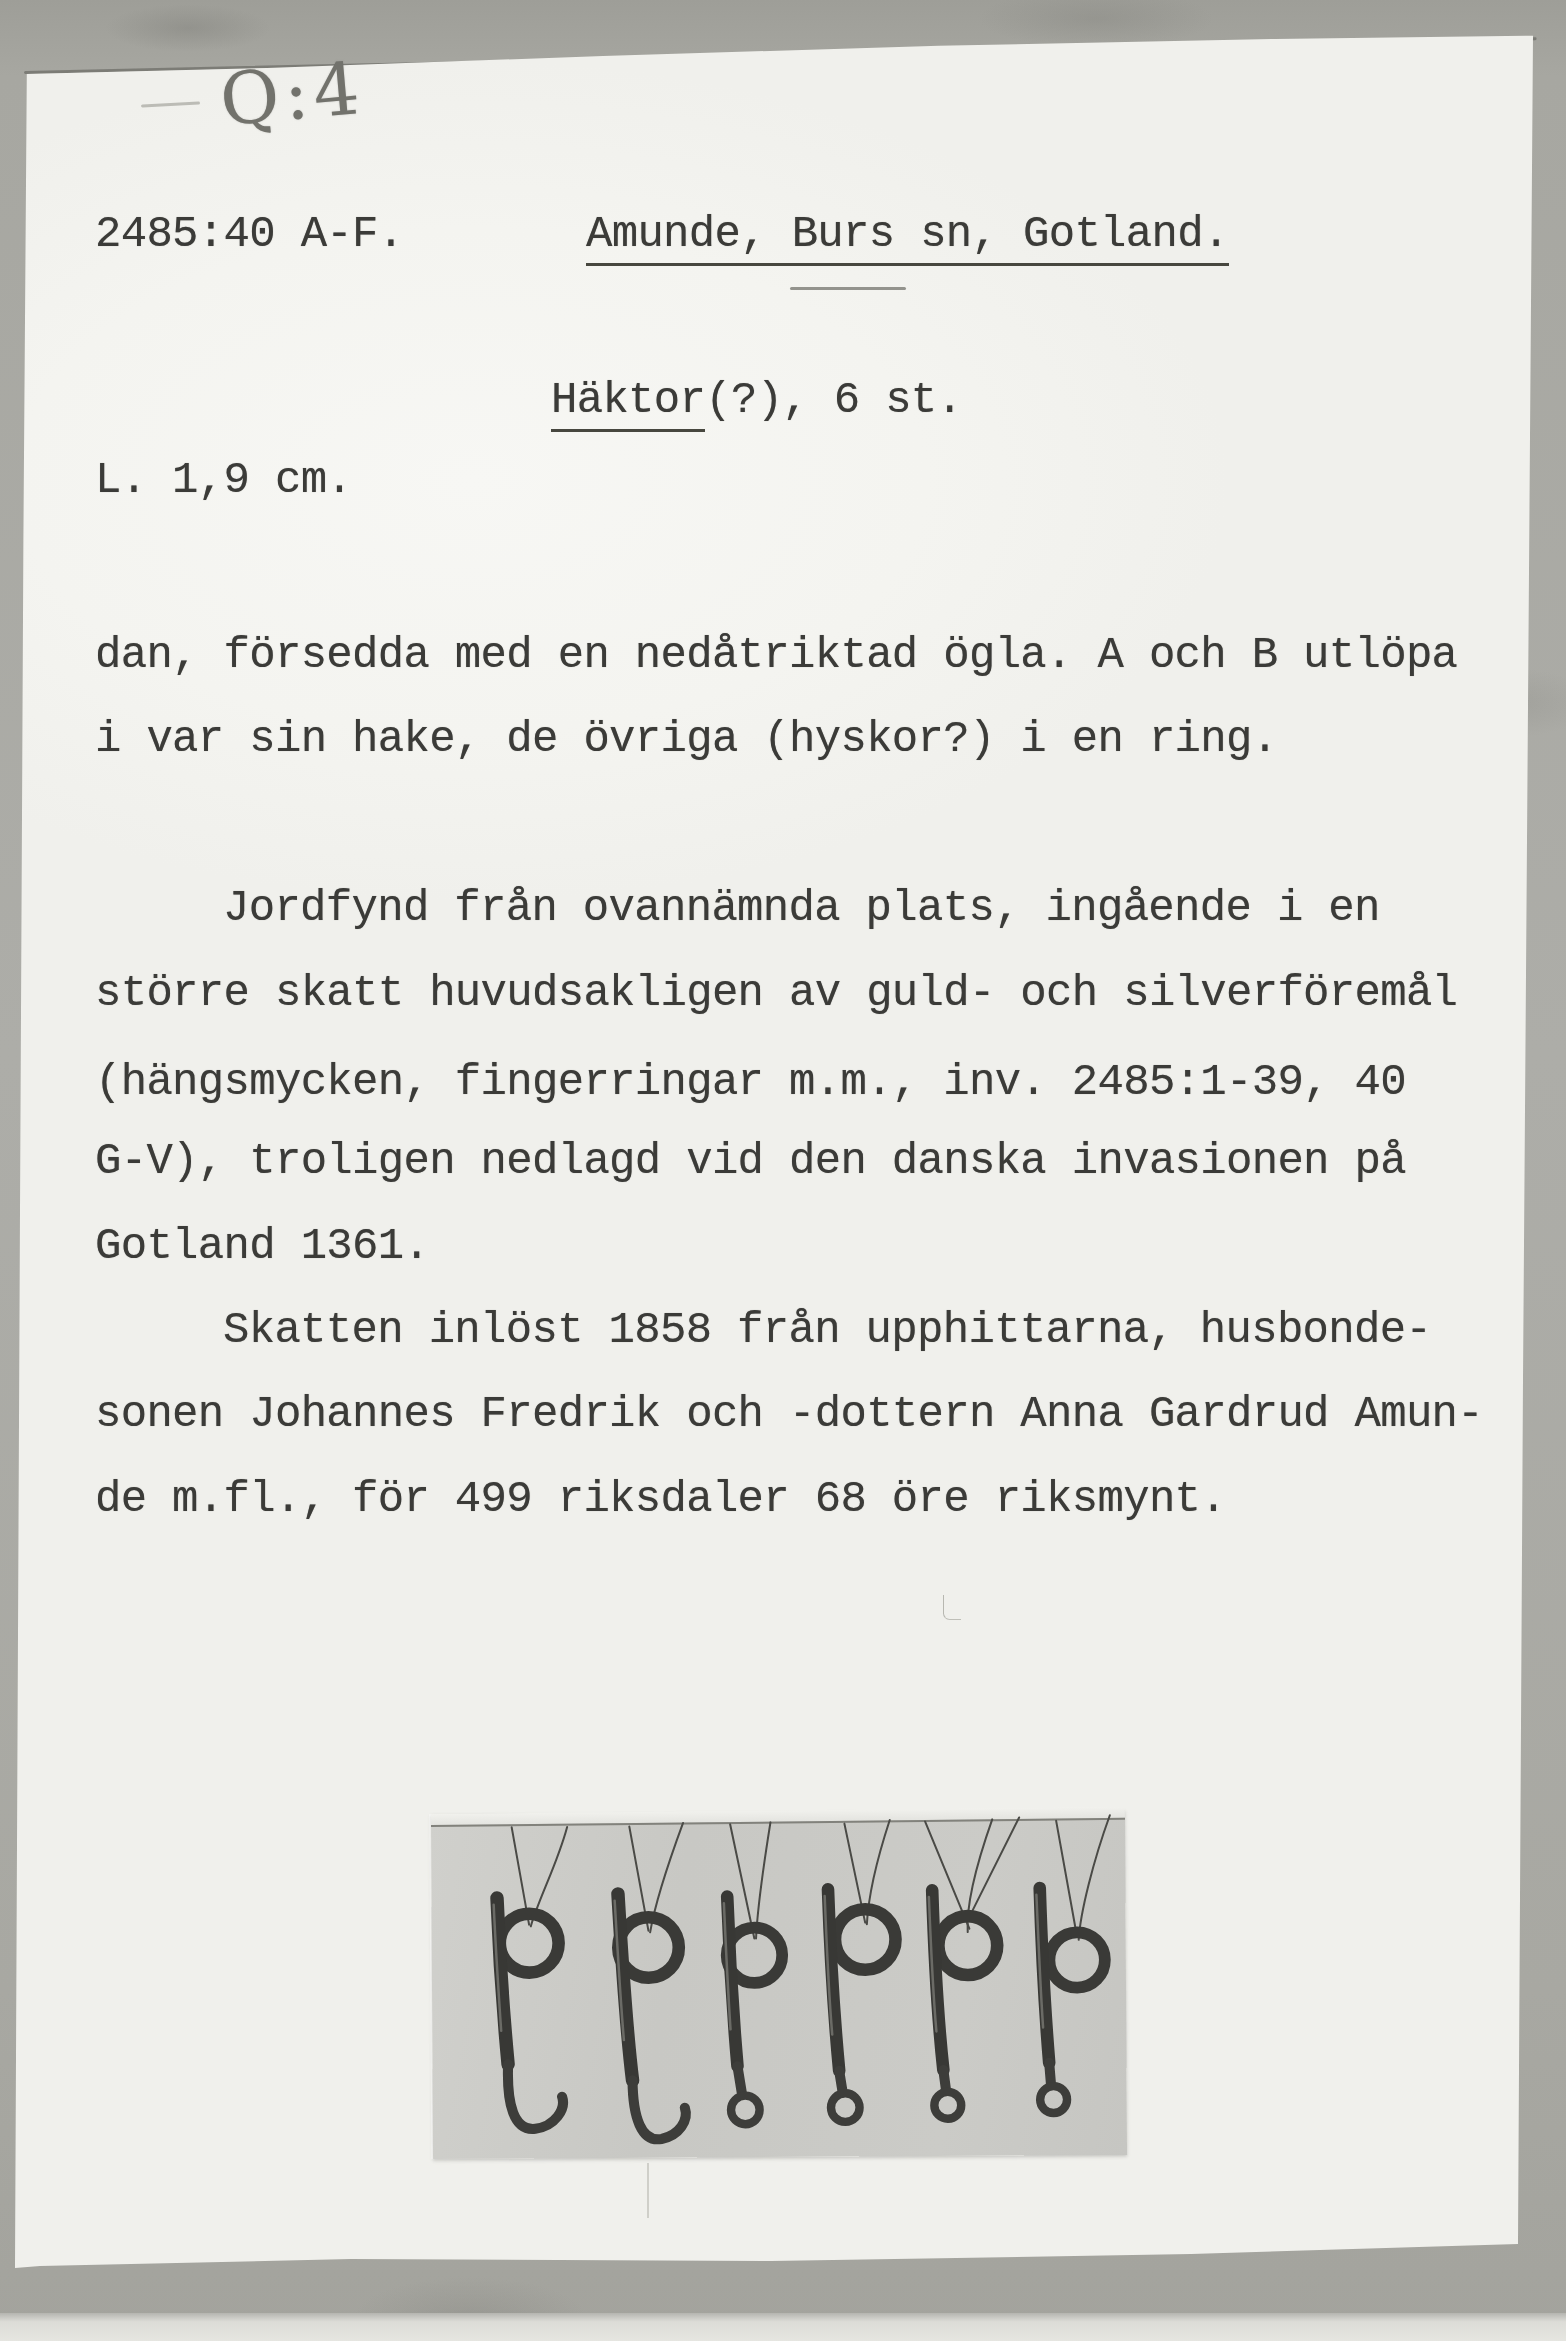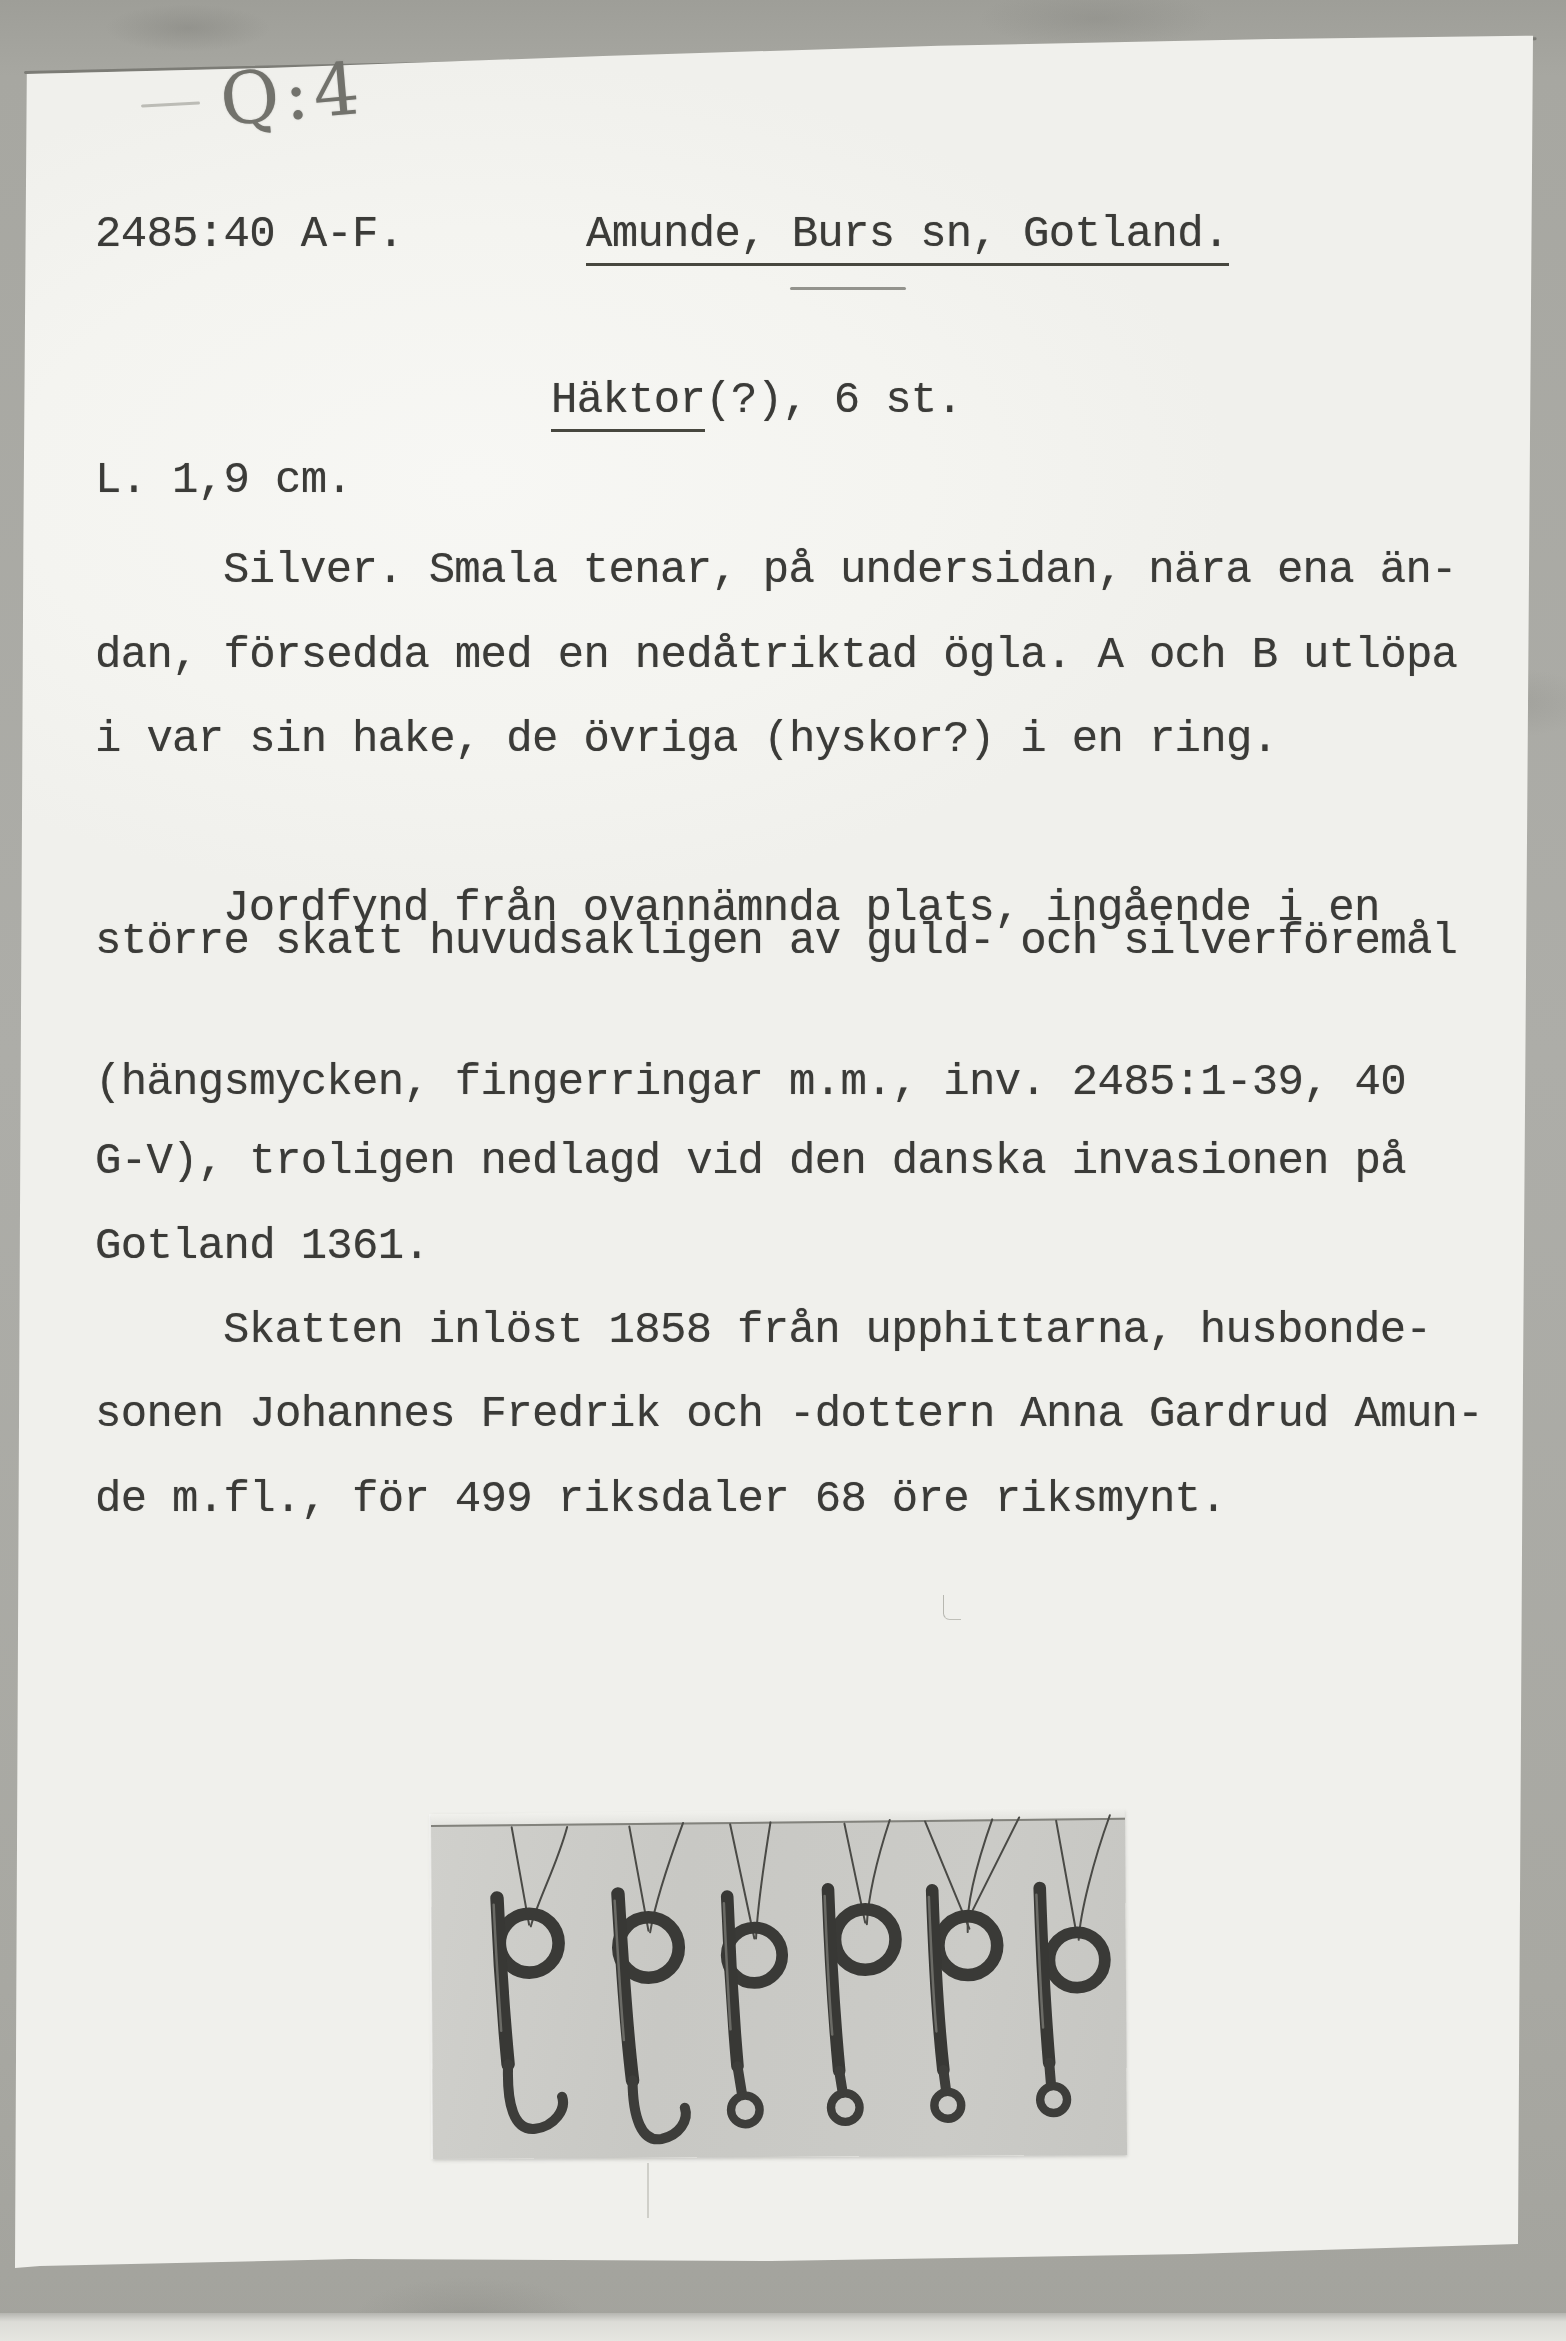--- a/index.html
+++ b/index.html
@@ -106,25 +106,24 @@
   <div class="tw" style="left:95px;top:212px;">2485:40 A-F.</div>
 
   <div class="tw" style="left:586px;top:212px;"><span class="uline">Amunde, Burs sn, Gotland.</span></div>
   <div class="burs-underline"></div>
 
   <div class="tw" style="left:551px;top:378px;"><span class="uline">Häktor</span><span>(?), 6 st.</span></div>
 
   <div class="tw" style="left:95px;top:458px;text-align:center;">L. 1,9 cm.</div>
 
   <div class="typed-body">
-      <div class="tw" style="left: 223px; top: 548px;">Silver. Smala tenar, på undersidan, nära ena än-</div>
       <div class="tw" style="left: 95px; top: 633px;">dan, försedda med en nedåtriktad ögla. A och B utlöpa</div>
       <div class="tw" style="left: 95px; top: 717px;">i var sin hake, de övriga (hyskor?) i en ring.</div>
       <div class="tw" style="left: 223px; top: 886px;">Jordfynd från ovannämnda plats, ingående i en</div>
-      <div class="tw" style="left: 95px; top: 919px;">större skatt huvudsakligen av guld- och silverföremål</div>
+      <div class="tw" style="left: 95px; top: 971px;">större skatt huvudsakligen av guld- och silverföremål</div>
       <div class="tw" style="left: 95px; top: 1060px; text-align: right;">(hängsmycken, fingerringar m.m., inv. 2485:1-39, 40</div>
       <div class="tw" style="left: 95px; top: 1139px;">G-V), troligen nedlagd vid den danska invasionen på</div>
       <div class="tw" style="left: 95px; top: 1224px;">Gotland 1361.</div>
       <div class="tw" style="left: 223px; top: 1308px;">Skatten inlöst 1858 från upphittarna, husbonde-</div>
       <div class="tw" style="left: 95px; top: 1392px;">sonen Johannes Fredrik och -dottern Anna Gardrud Amun-</div>
       <div class="tw" style="left: 95px; top: 1477px;">de m.fl., för 499 riksdaler 68 öre riksmynt.</div>
     </div>
 
   <div class="pencil-u"></div>
   <div class="scratch"></div>

